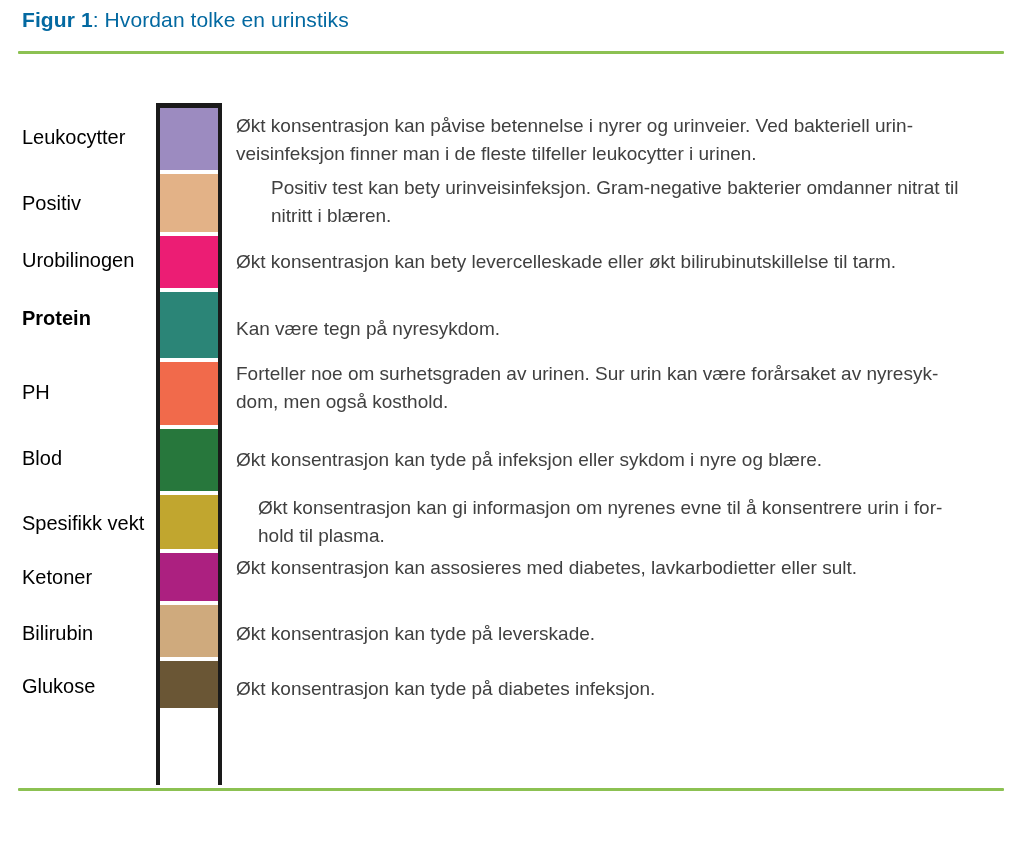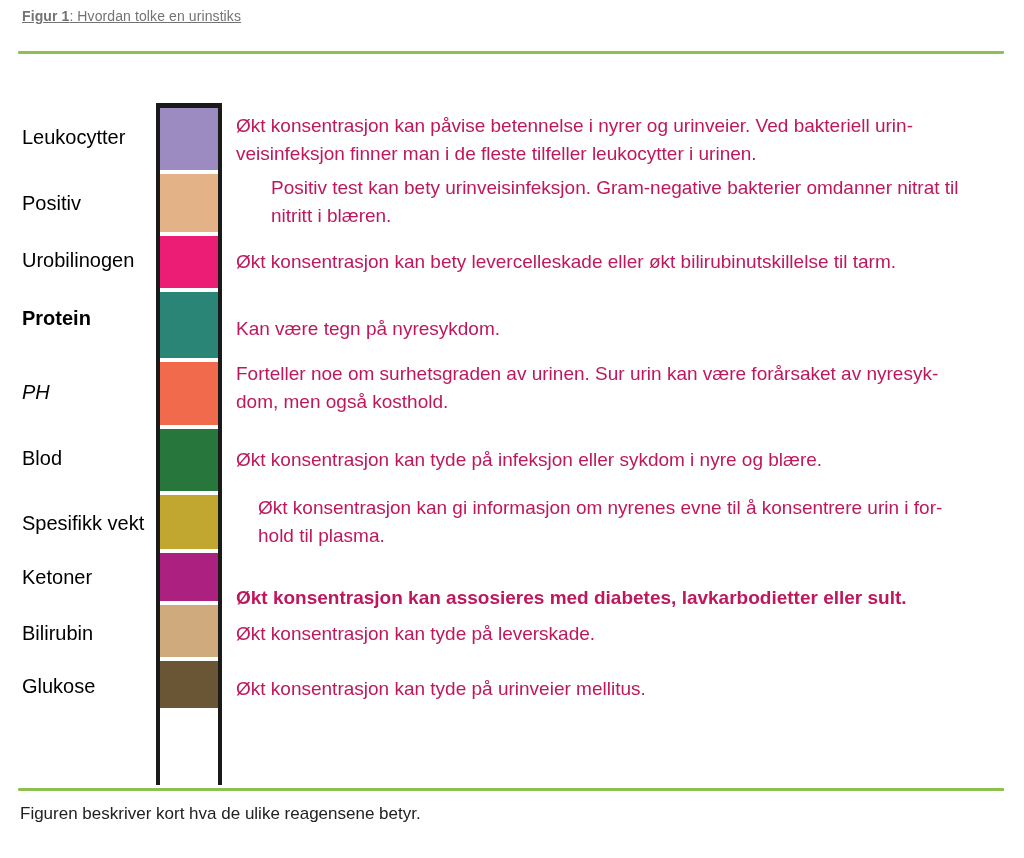--- a/index.html
+++ b/index.html
@@ -9,24 +9,23 @@
     height: 858px;
     background: #ffffff;
     font-family: "Liberation Sans", "DejaVu Sans", sans-serif;
     color: #1c1c1c;
     overflow: hidden;
   }
   .title {
     position: absolute;
     left: 22px;
     top: 8px;
-    font-size: 14px;
+    font-size: 21px;
     letter-spacing: 0.1px;
-    color: #737373;
-    text-decoration: underline;
+    color: #0369a1;
   }
   .title .bold { font-weight: bold; }
   .rule {
     position: absolute;
     left: 18px;
     width: 986px;
     height: 3px;
     border-radius: 1px;
   }
   .rule.top { top: 51px; }
@@ -58,21 +57,21 @@
     width: 100%;
     height: 73px;
     background: #ffffff;
   }
   .desc {
     position: absolute;
     left: 236px;
     width: 788px;
     font-size: 19px;
     line-height: 28px;
-    color: #be185d;
+    color: #404040;
     white-space: pre-line;
   }
   .caption {
     position: absolute;
     left: 20px;
     top: 804px;
     font-size: 17px;
     color: #222222;
   }
 </style>
@@ -84,21 +83,21 @@
   <div class="title">
     <span class="bold">Figur 1</span><span>: Hvordan tolke en urinstiks</span>
   </div>
 
   <div class="rule top" style="background: rgb(140, 193, 82);"></div>
 
   <div class="reagent-label" style="top: 125px;">Leukocytter</div>
   <div class="reagent-label" style="top: 191px;">Positiv</div>
   <div class="reagent-label" style="top: 248px;">Urobilinogen</div>
   <div class="reagent-label" style="top: 306px; font-weight: bold;">Protein</div>
-  <div class="reagent-label" style="top: 380px; font-style: italic;">PH</div>
+  <div class="reagent-label" style="top: 380px;">PH</div>
   <div class="reagent-label" style="top: 446px;">Blod</div>
   <div class="reagent-label" style="top: 511px;">Spesifikk vekt</div>
   <div class="reagent-label" style="top: 565px;">Ketoner</div>
   <div class="reagent-label" style="top: 621px;">Bilirubin</div>
   <div class="reagent-label" style="top: 674px;">Glukose</div>
 
   <div class="strip" style="border-color: rgb(26, 26, 26);">
     <div class="segment" style="height: 62px; background: rgb(156, 139, 192);"></div>
     <div class="segment" style="height: 58px; background: rgb(227, 178, 135);"></div>
     <div class="segment" style="height: 52px; background: rgb(236, 29, 116);"></div>
@@ -116,21 +115,20 @@
 veisinfeksjon finner man i de fleste tilfeller leukocytter i urinen.</div>
   <div class="desc" style="top: 174px; margin-left: 35px;">Positiv test kan bety urinveisinfeksjon. Gram-negative bakterier omdanner nitrat til
 nitritt i blæren.</div>
   <div class="desc" style="top: 248px;">Økt konsentrasjon kan bety levercelleskade eller økt bilirubinutskillelse til tarm.</div>
   <div class="desc" style="top: 315px;">Kan være tegn på nyresykdom.</div>
   <div class="desc" style="top: 360px;">Forteller noe om surhetsgraden av urinen. Sur urin kan være forårsaket av nyresyk-
 dom, men også kosthold.</div>
   <div class="desc" style="top: 446px;">Økt konsentrasjon kan tyde på infeksjon eller sykdom i nyre og blære.</div>
   <div class="desc" style="top: 494px; margin-left: 22px;">Økt konsentrasjon kan gi informasjon om nyrenes evne til å konsentrere urin i for-
 hold til plasma.</div>
-  <div class="desc" style="top: 584px; font-weight: bold;">Økt konsentrasjon kan assosieres med diabetes, lavkarbodietter eller sult.</div>
+  <div class="desc" style="top: 554px;">Økt konsentrasjon kan assosieres med diabetes, lavkarbodietter eller sult.</div>
   <div class="desc" style="top: 620px;">Økt konsentrasjon kan tyde på leverskade.</div>
-  <div class="desc" style="top: 675px;">Økt konsentrasjon kan tyde på urinveier mellitus.</div>
+  <div class="desc" style="top: 675px;">Økt konsentrasjon kan tyde på diabetes infeksjon.</div>
 
   <div class="rule bottom" style="background: rgb(140, 193, 82);"></div>
 
-  <div class="caption">Figuren beskriver kort hva de ulike reagensene betyr.</div>
 
 </div>
 
 </body></html>

